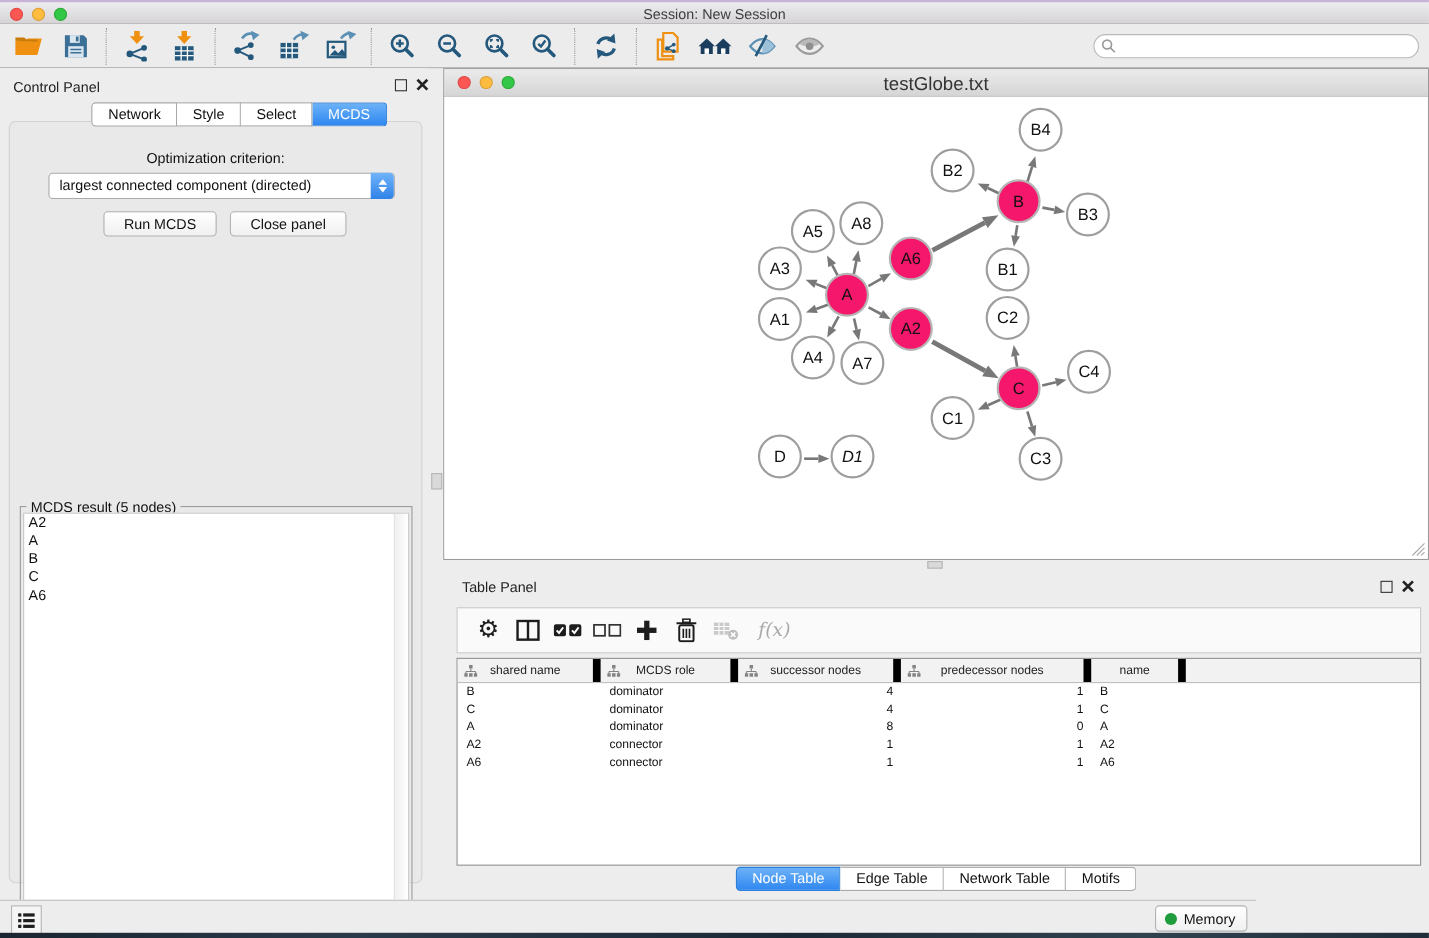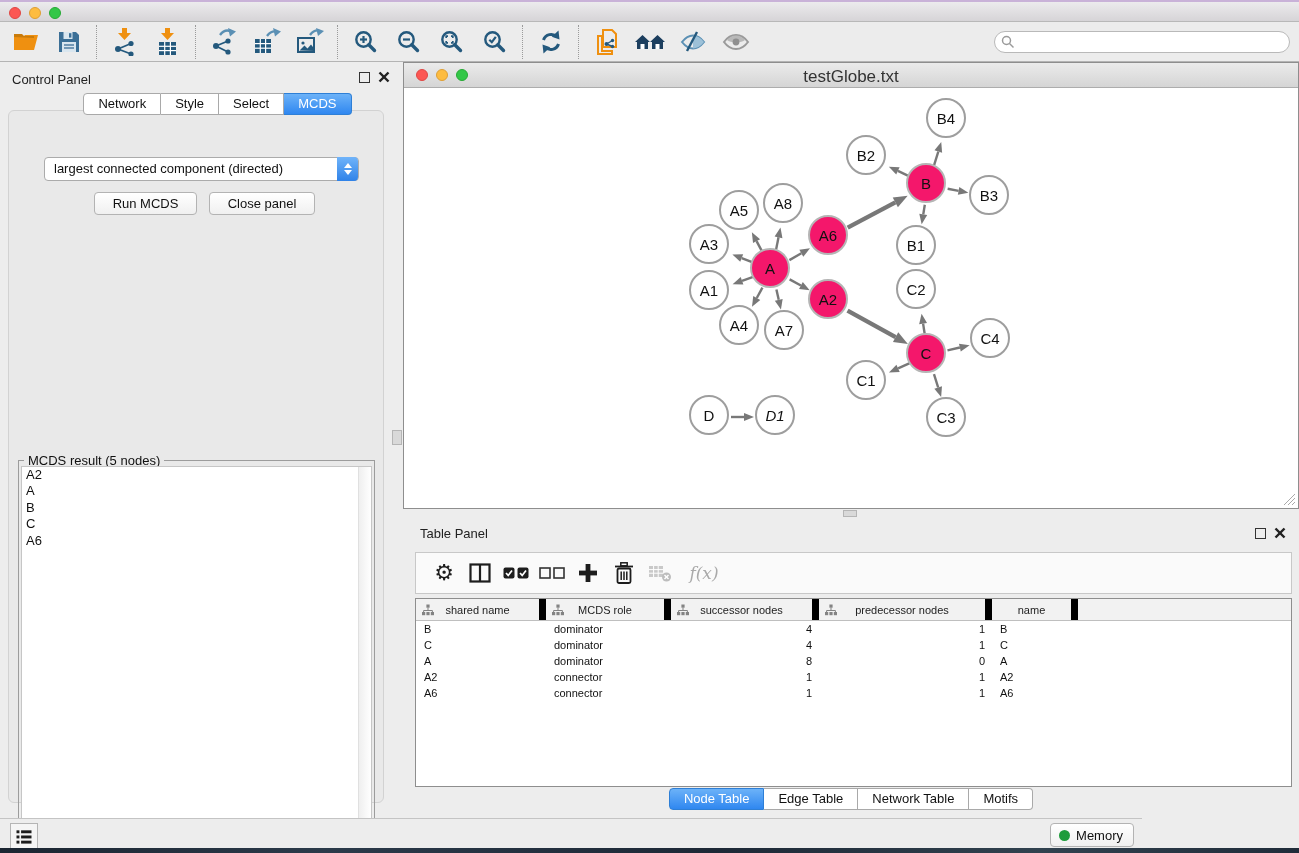--- a/index.html
+++ b/index.html
@@ -119,20 +119,21 @@
   #desktop-strip{position:absolute;left:0;top:848px;width:1299px;height:5px;
     background:linear-gradient(90deg,#1b2531,#2b3a4a 25%,#1d2836 55%,#31424f 80%,#202c3a);}
 </style>
 </head>
 <body>
 
 <div id="titlebar">
   <span class="tl tl-red"></span>
   <span class="tl tl-yellow"></span>
   <span class="tl tl-green"></span>
+  <div class="title">Session: New Session</div>
 </div>
 
 <div id="toolbar">
   <div class="tbtn">
     <svg width="28" height="26" viewBox="0 0 28 26">
       <path d="M2 8h9l2-2h13l-4 15H2z" fill="#ef9010"></path>
       <path d="M2 8V5h8l2 2h10v2" fill="#c97b0a"></path>
     </svg>
   </div>
   <div class="tbtn">
@@ -287,20 +288,21 @@
     <line x1="1.5" y1="1.5" x2="10.5" y2="10.5" stroke="#222" stroke-width="2.4"></line>
     <line x1="10.5" y1="1.5" x2="1.5" y2="10.5" stroke="#222" stroke-width="2.4"></line>
   </svg>
   <div id="cp-tabs">
       <span class="seg-tab">Network</span>
       <span class="seg-tab">Style</span>
       <span class="seg-tab">Select</span>
       <span class="seg-tab active">MCDS</span>
     </div>
   <div id="cp-content">
+    <div id="opt-label">Optimization criterion:</div>
     <div id="criterion">
       <span>largest connected component (directed)</span>
       <span class="stepper">
         <span class="chev-up"></span>
           <span class="chev-dn"></span>
       </span>
     </div>
     <div id="run-btn" class="push-btn">Run MCDS</div>
     <div id="closepanel-btn" class="push-btn">Close panel</div>
     <div id="groupbox">

